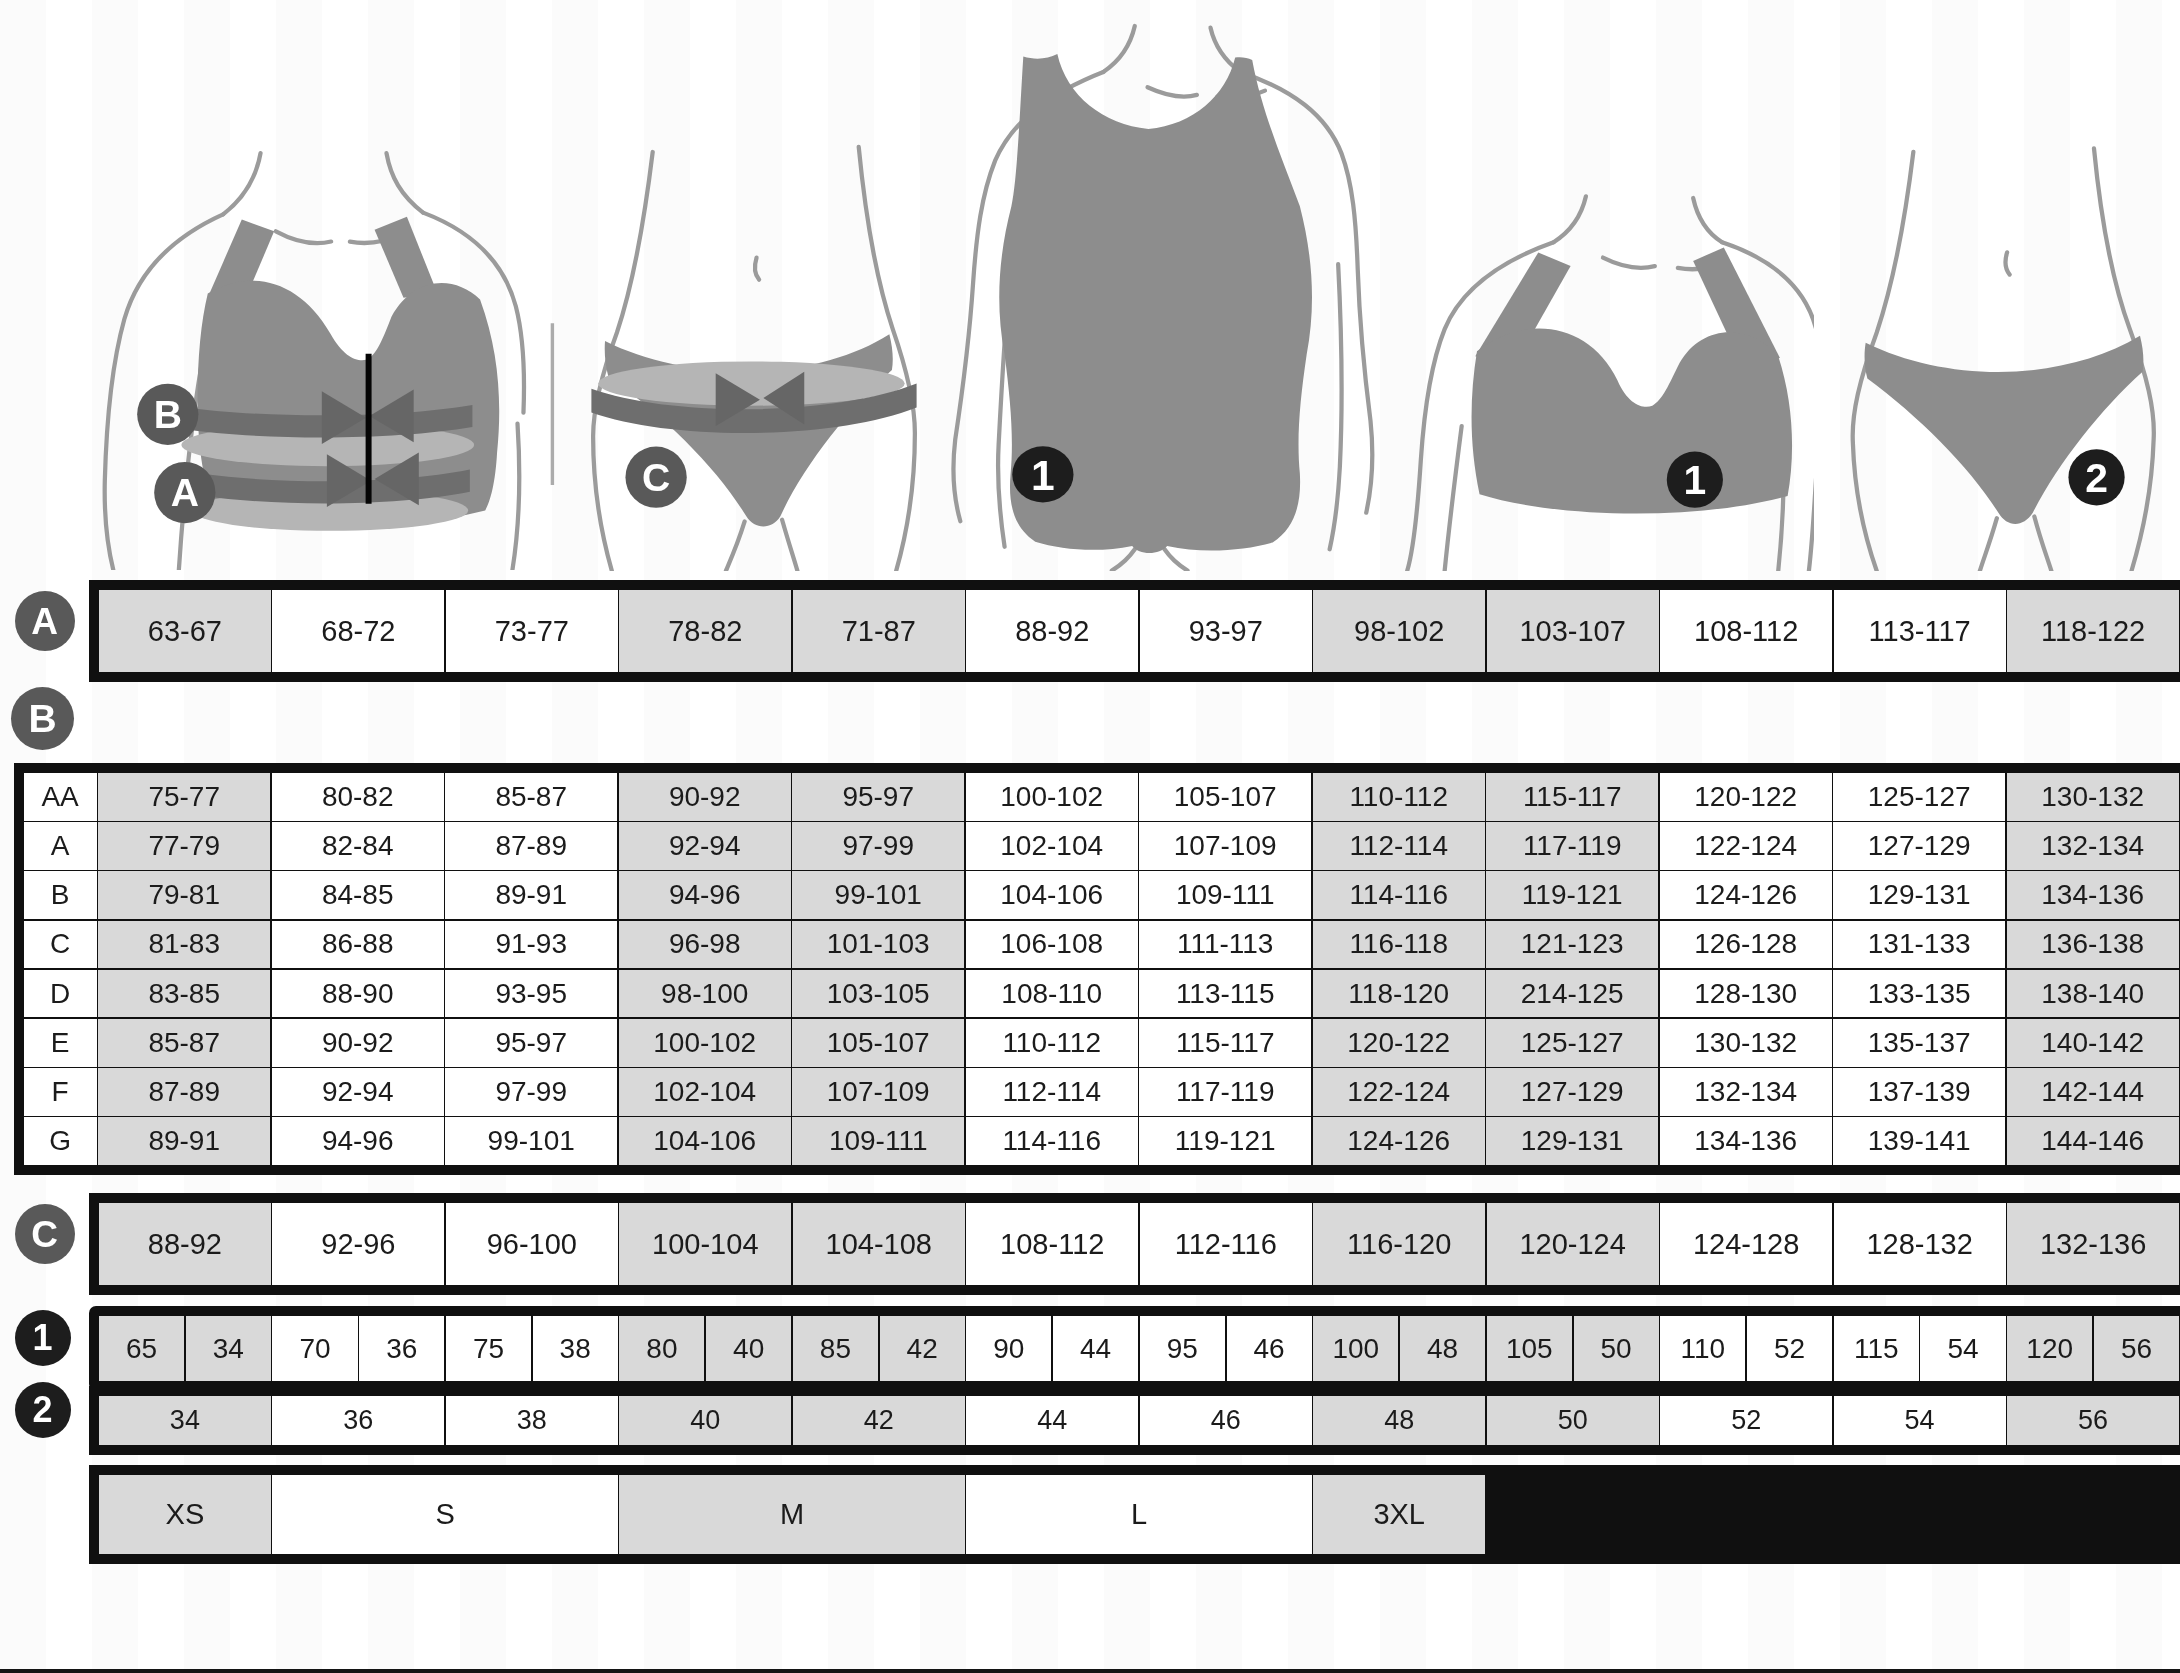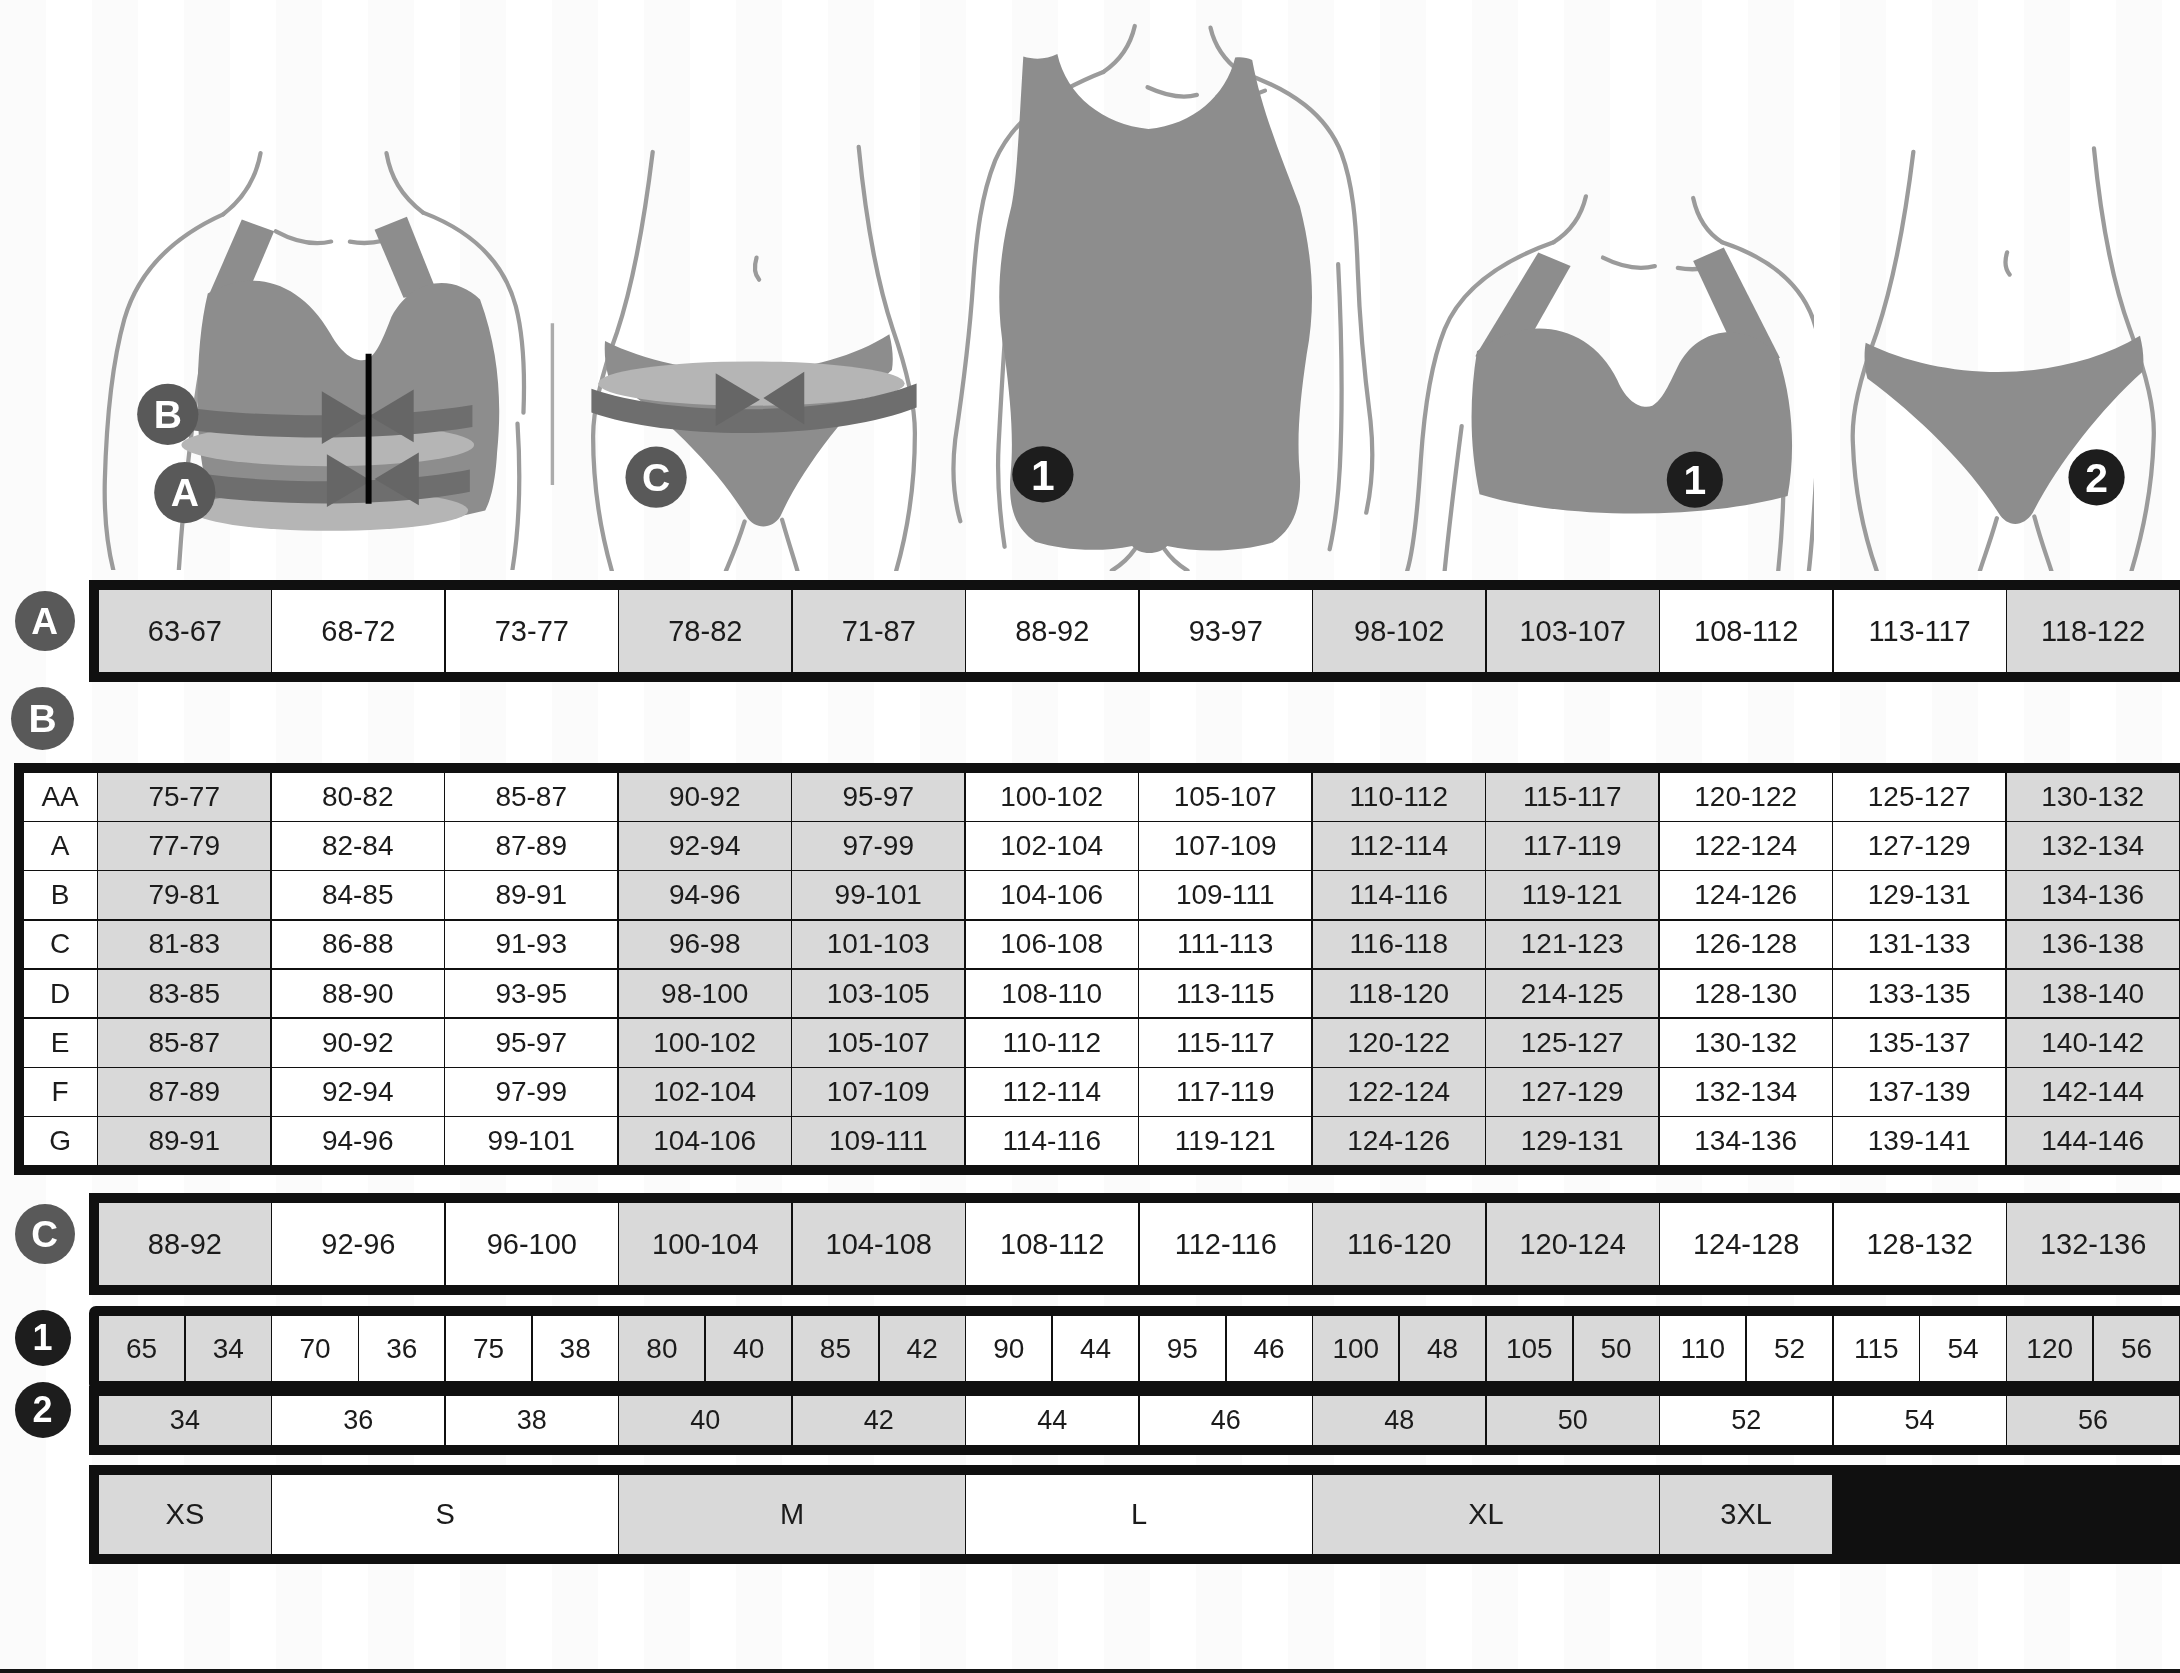--- a/index.html
+++ b/index.html
@@ -348,18 +348,17 @@
     <div class="cell shaded">50</div>
     <div class="cell">52</div>
     <div class="cell">54</div>
     <div class="cell shaded">56</div>
   </div>
 <div class="strip" id="strip-sizes">
     <div class="cell shaded" style="grid-column: span 1;">XS</div>
     <div class="cell" style="grid-column: span 2;">S</div>
     <div class="cell shaded" style="grid-column: span 2;">M</div>
     <div class="cell" style="grid-column: span 2;">L</div>
-    <div class="cell shaded" style="grid-column: span 2;">XL</div>
     <div class="cell shaded" style="grid-column: span 1;">3XL</div>
   </div>
 
 <div class="bottom-bar"></div>
 
 
 </body></html>

